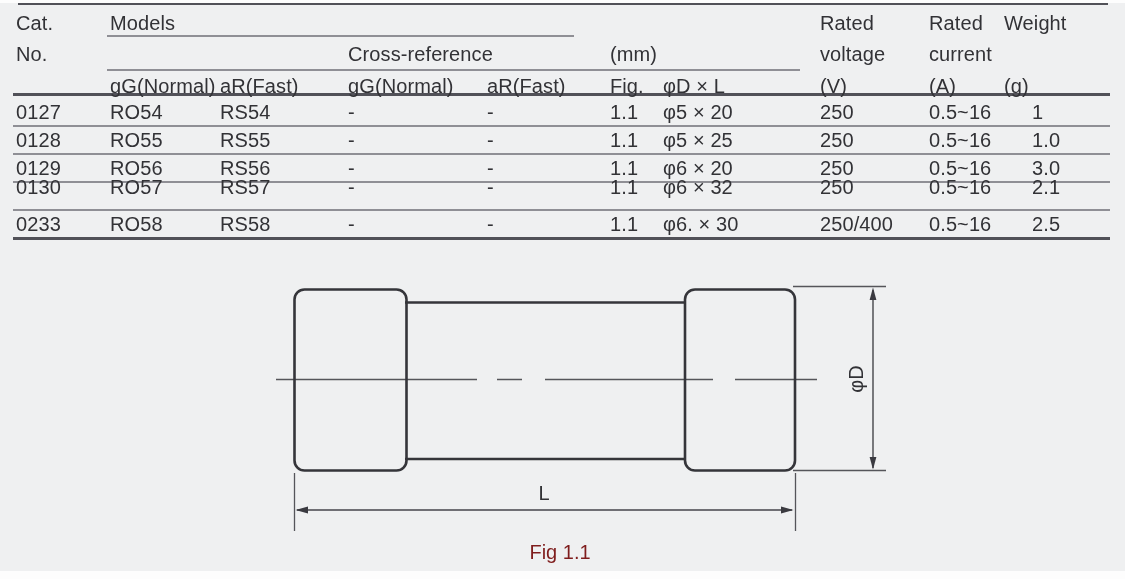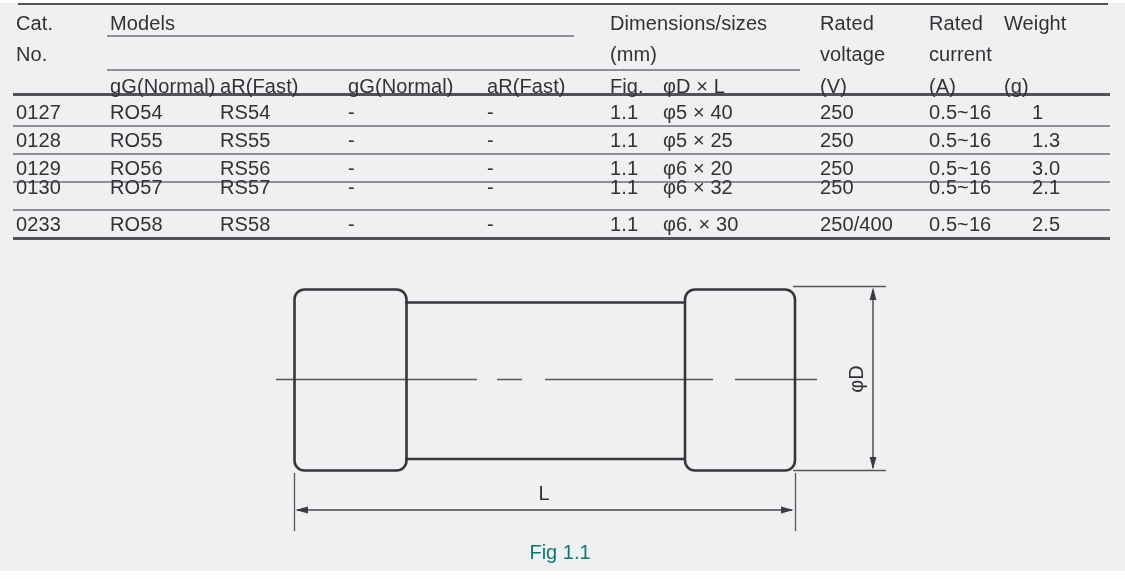--- a/index.html
+++ b/index.html
@@ -23,81 +23,81 @@
   .r1{top:12px}.r2{top:43px}.r3{top:75px}
   
   .dr0{top:101px}.dr1{top:129px}.dr2{top:157px}.dr3{top:176px}.dr4{top:213px}
   
   .c0{left:16px}.c1{left:110px}.c2{left:220px}.c3{left:348px}.c4{left:487px}
   .c5{left:610px}.c6{left:663px}.c7{left:820px}.c8{left:929px}
   .c9{left:1032px}.c9h{left:1004px}
   .diagram{position:absolute;left:0;top:0;pointer-events:none;}
   .caption{
     position:absolute;left:510px;top:541px;width:100px;text-align:center;
-    font-size:20px;line-height:22px;color:#0f766e;
+    font-size:20px;line-height:22px;color:#7f1d1d;
   }
 </style>
 </head>
 <body>
 
 <div class="canvas">
 
   <div class="ln dark" style="left:18px;top:3px;width:1090px;"></div>
   <div class="ln gray" style="left:107px;top:35px;width:467px;"></div>
   <div class="ln gray" style="left:107px;top:69px;width:693px;"></div>
   <div class="ln dark" style="left:13px;top:93px;width:1097px;height:3px;"></div>
   <div class="ln gray" style="left:13px;top:125px;width:1097px;"></div>
   <div class="ln gray" style="left:13px;top:153px;width:1097px;"></div>
   <div class="ln gray" style="left:13px;top:181px;width:1097px;"></div>
   <div class="ln gray" style="left:13px;top:209px;width:1097px;"></div>
   <div class="ln dark" style="left:13px;top:237px;width:1097px;height:3px;"></div>
 
   <div class="cell r1 c0">Cat.</div>
   <div class="cell r1 c1">Models</div>
-  <div class="cell r1 c5">Dimensions/sizes</div>
   <div class="cell r1 c7">Rated</div>
   <div class="cell r1 c8">Rated</div>
   <div class="cell r1 c9h">Weight</div>
 
   <div class="cell r2 c0">No.</div>
+  <div class="cell r2 c3">Cross-reference</div>
   <div class="cell r2 c5">(mm)</div>
   <div class="cell r2 c7">voltage</div>
   <div class="cell r2 c8">current</div>
 
   <div class="cell r3 c1">gG(Normal)</div>
   <div class="cell r3 c2">aR(Fast)</div>
   <div class="cell r3 c3">gG(Normal)</div>
   <div class="cell r3 c4">aR(Fast)</div>
   <div class="cell r3 c5">Fig.</div>
   <div class="cell r3 c6">φD × L</div>
   <div class="cell r3 c7">(V)</div>
   <div class="cell r3 c8">(A)</div>
   <div class="cell r3 c9h">(g)</div>
 
   <div class="cell dr0 c0">0127</div>
   <div class="cell dr0 c1">RO54</div>
   <div class="cell dr0 c2">RS54</div>
   <div class="cell dr0 c3">-</div>
   <div class="cell dr0 c4">-</div>
   <div class="cell dr0 c5">1.1</div>
-  <div class="cell dr0 c6">φ5 × 40</div>
+  <div class="cell dr0 c6">φ5 × 20</div>
   <div class="cell dr0 c7">250</div>
   <div class="cell dr0 c8">0.5~16</div>
   <div class="cell dr0 c9">1</div>
 
   <div class="cell dr1 c0">0128</div>
   <div class="cell dr1 c1">RO55</div>
   <div class="cell dr1 c2">RS55</div>
   <div class="cell dr1 c3">-</div>
   <div class="cell dr1 c4">-</div>
   <div class="cell dr1 c5">1.1</div>
   <div class="cell dr1 c6">φ5 × 25</div>
   <div class="cell dr1 c7">250</div>
   <div class="cell dr1 c8">0.5~16</div>
-  <div class="cell dr1 c9">1.3</div>
+  <div class="cell dr1 c9">1.0</div>
 
   <div class="cell dr2 c0">0129</div>
   <div class="cell dr2 c1">RO56</div>
   <div class="cell dr2 c2">RS56</div>
   <div class="cell dr2 c3">-</div>
   <div class="cell dr2 c4">-</div>
   <div class="cell dr2 c5">1.1</div>
   <div class="cell dr2 c6">φ6 × 20</div>
   <div class="cell dr2 c7">250</div>
   <div class="cell dr2 c8">0.5~16</div>

